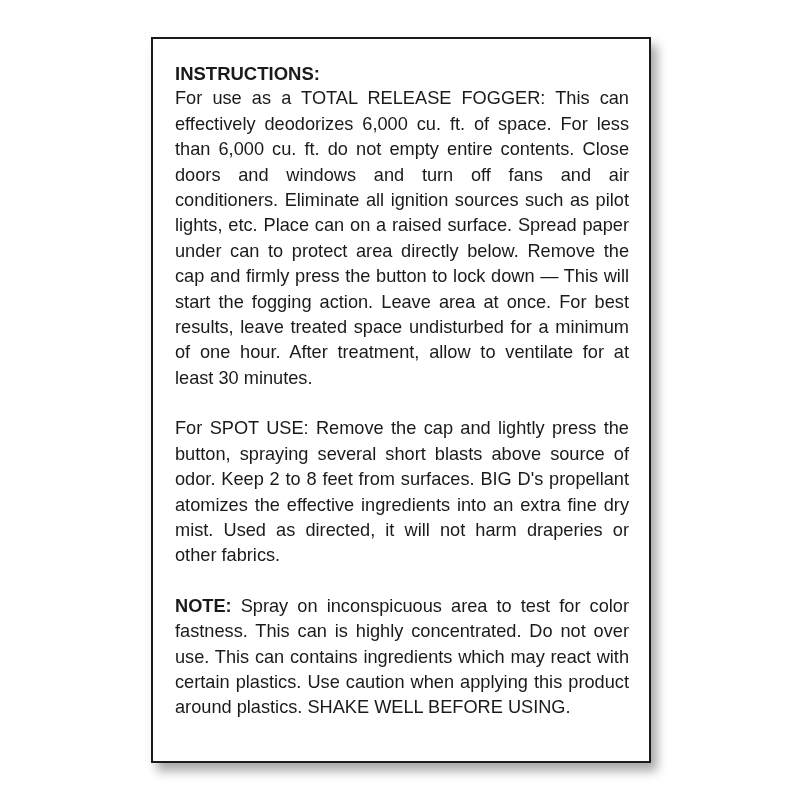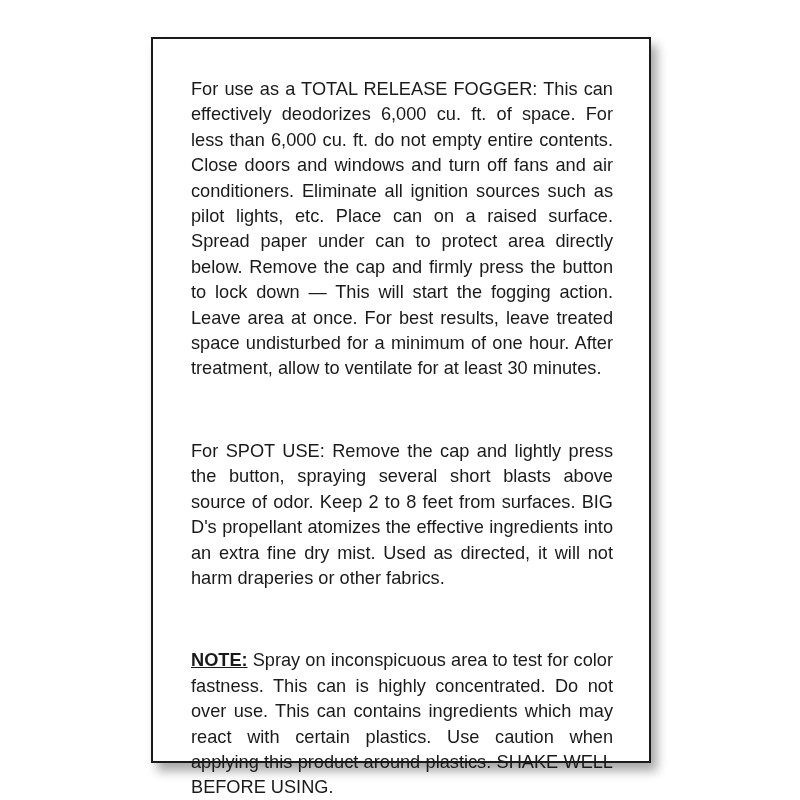--- a/index.html
+++ b/index.html
@@ -25,42 +25,42 @@
       position: absolute;
       left: 22px;
       top: 22px;
       width: 454px;
       font-family: "Liberation Sans", sans-serif;
       font-size: 18.2px;
       line-height: 25.4px;
       color: #1a1a1a;
     }
     .para {
-      margin: 16px;
+      margin: 0;
       text-align: justify;
       text-align-last: left;
     }
     .heading {
       font-weight: bold;
       font-size: 18.5px;
       margin: 0;
       line-height: 25.4px;
     }
     .gap {
       height: 25px;
     }
     .note-label {
       font-weight: bold;
-      text-decoration: underline;
     }
   </style>
 </head>
 <body>
 
 <div class="label-box">
   <div class="content">
+    <p class="heading">INSTRUCTIONS:</p>
     <p class="para">For use as a TOTAL RELEASE FOGGER: This can effectively deodorizes 6,000 cu. ft. of space. For less than 6,000 cu. ft. do not empty entire contents. Close doors and windows and turn off fans and air conditioners. Eliminate all ignition sources such as pilot lights, etc. Place can on a raised surface. Spread paper under can to protect area directly below. Remove the cap and firmly press the button to lock down — This will start the fogging action. Leave area at once. For best results, leave treated space undisturbed for a minimum of one hour. After treatment, allow to ventilate for at least 30 minutes.</p>
     <div class="gap"></div>
     <p class="para">For SPOT USE: Remove the cap and lightly press the button, spraying several short blasts above source of odor. Keep 2 to 8 feet from surfaces. BIG D's propellant atomizes the effective ingredients into an extra fine dry mist. Used as directed, it will not harm draperies or other fabrics.</p>
     <div class="gap"></div>
     <p class="para"><span class="note-label">NOTE:</span><span> Spray on inconspicuous area to test for color fastness. This can is highly concentrated. Do not over use. This can contains ingredients which may react with certain plastics. Use caution when applying this product around plastics. SHAKE WELL BEFORE USING.</span></p>
   </div>
 </div>
 
 </body></html>

